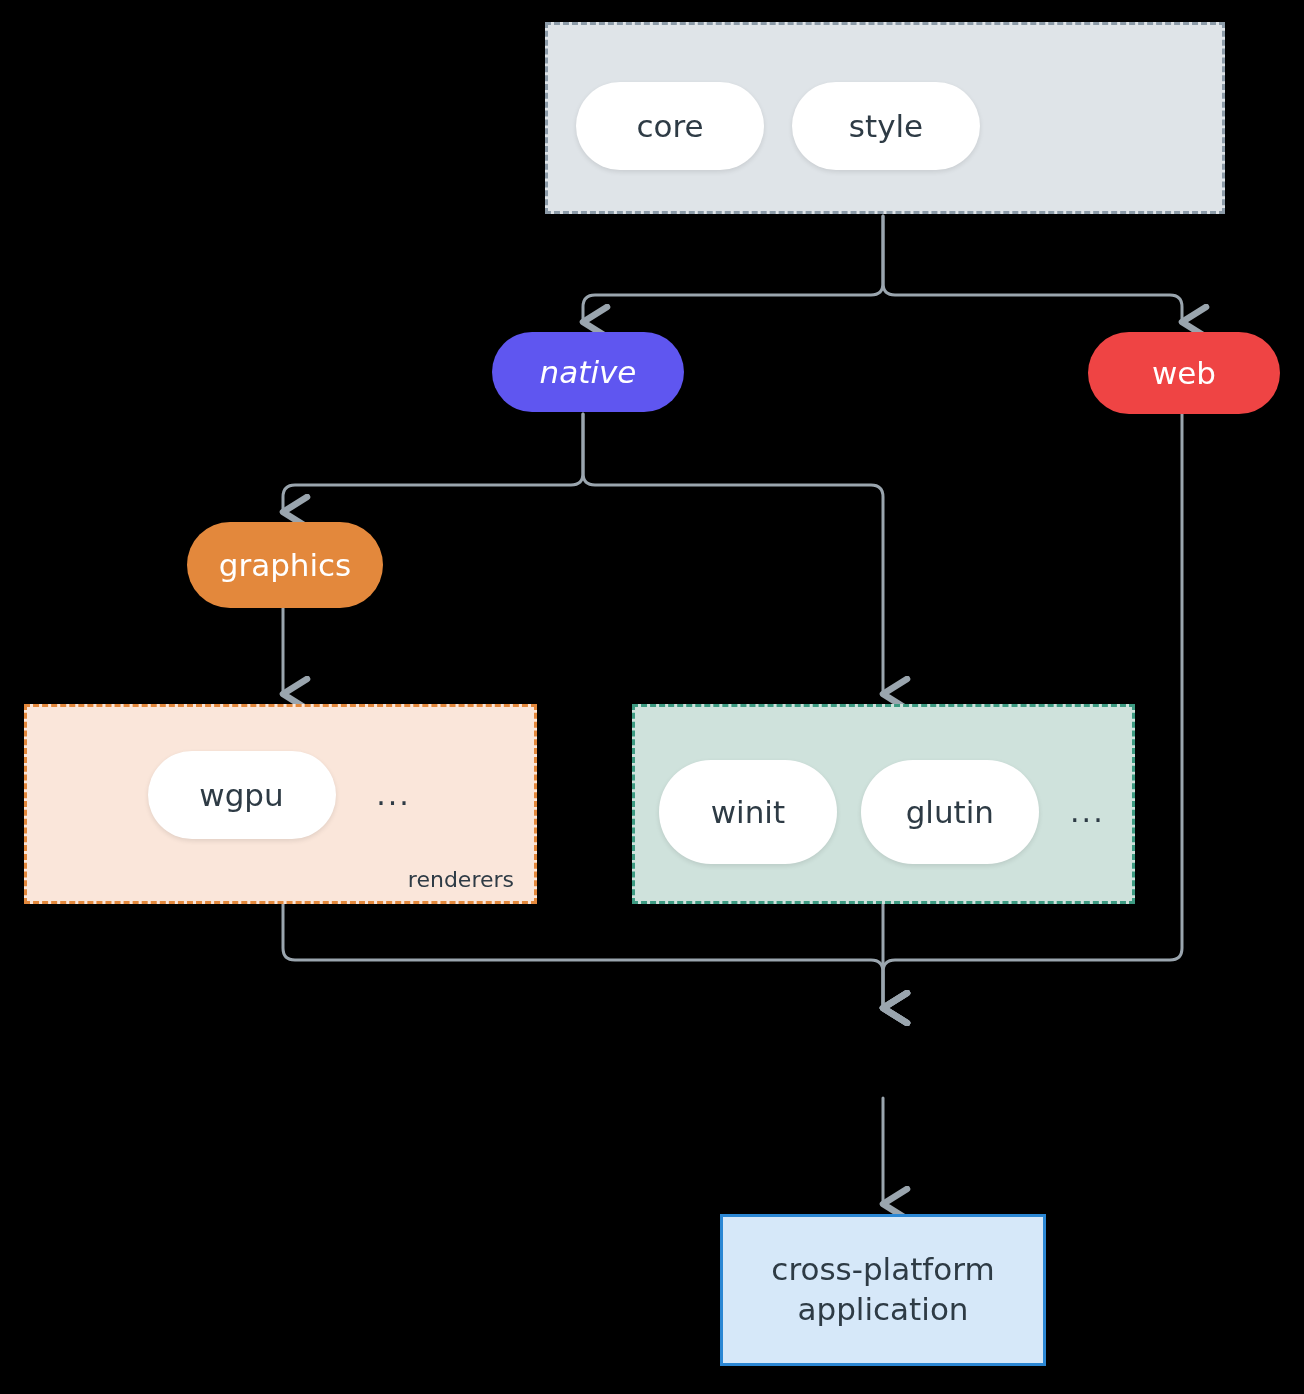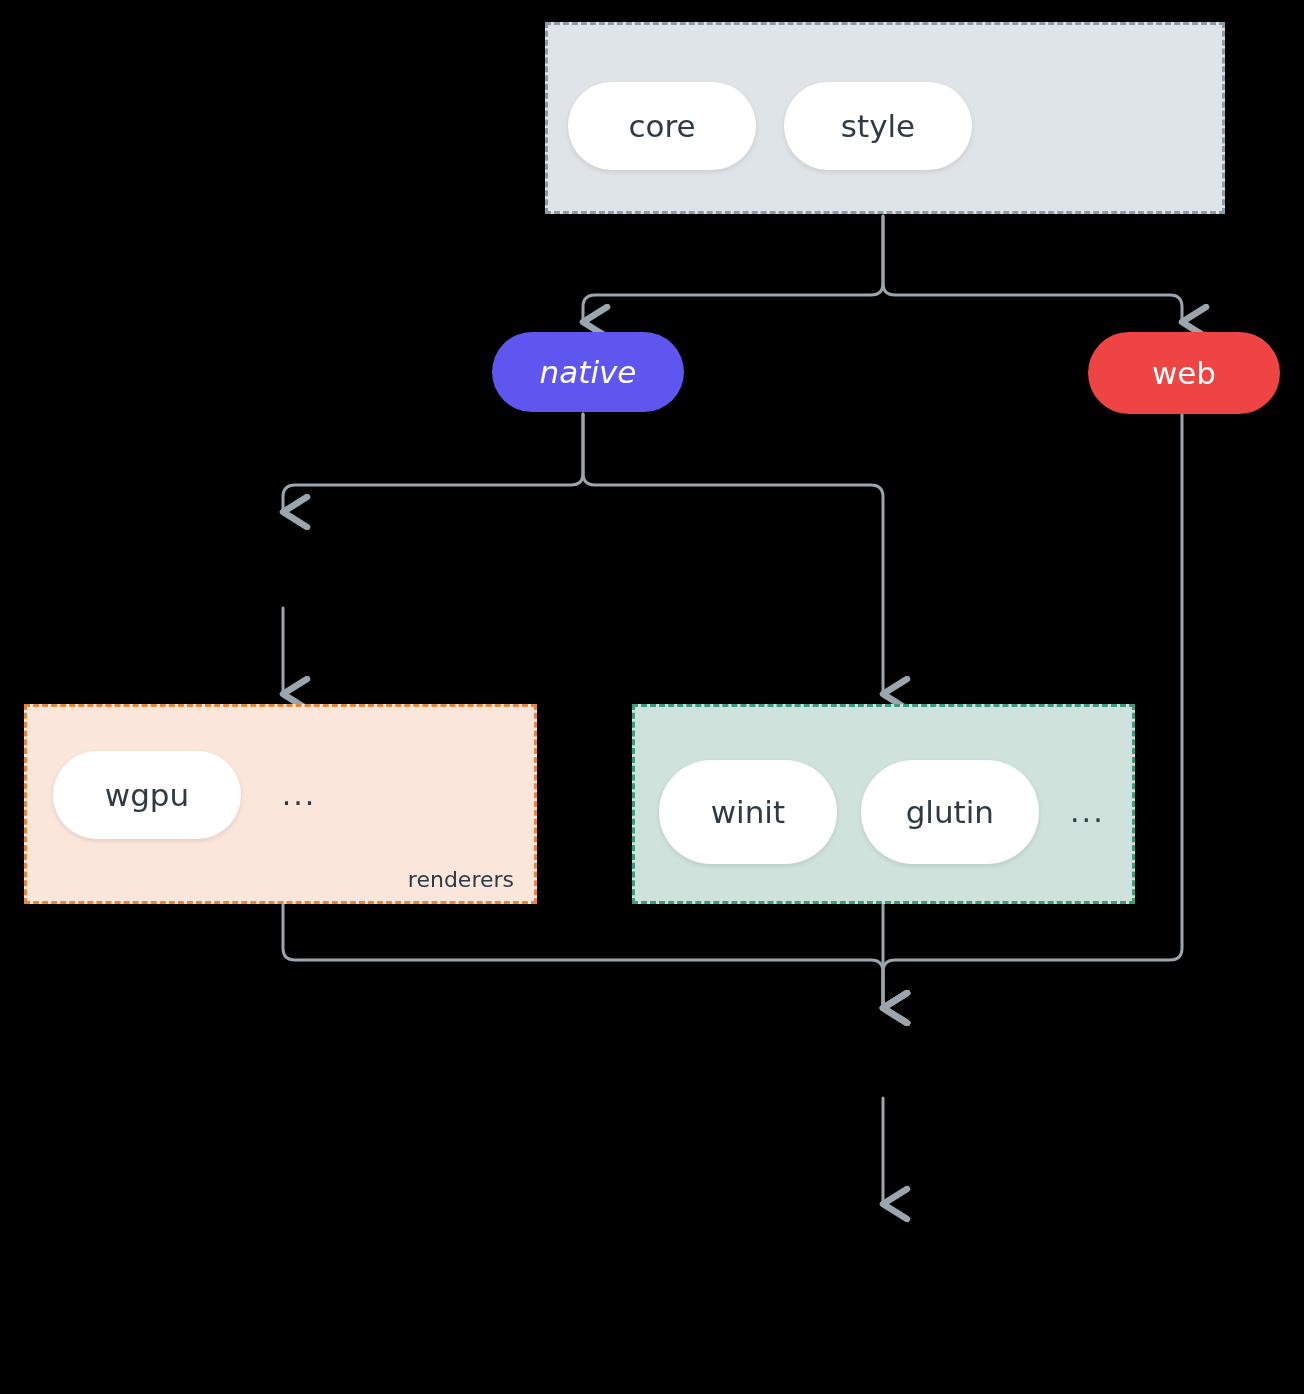--- a/index.html
+++ b/index.html
@@ -88,33 +88,33 @@
     color: #2e3b45;
     text-align: center;
     line-height: 1.28;
   }
 
   
   #group-foundations {
     left: 545px; top: 22px; width: 680px; height: 192px;
     background: #dfe4e8;
     border-color: #8c9ba8;
-    padding: 26px 22px 10px 20px;
+    padding: 26px 22px 10px 28px;
   }
   #group-foundations .group-pills { gap: 28px; }
   #group-foundations .pill { width: 188px; height: 88px; font-size: 31px; }
   #group-foundations .group-label { padding-top: 12px; }
 
   #group-renderers {
     left: 24px; top: 704px; width: 513px; height: 200px;
     background: #fae6da;
     border-color: #e3883c;
     padding: 26px 20px 10px 26px;
   }
-  #group-renderers .group-pills { gap: 32px; }
+  #group-renderers .group-pills { gap: 32px; justify-content: center; }
   #group-renderers .pill { width: 188px; height: 88px; font-size: 31px; }
   #group-renderers .ellipsis { width: 52px; height: 88px; }
   #group-renderers .group-label { padding-top: 12px; }
 
   #group-shells {
     left: 632px; top: 704px; width: 503px; height: 200px;
     background: #cfe2dc;
     border-color: #3d9b82;
     padding: 26px 20px 10px 24px;
   }
@@ -198,16 +198,21 @@
       <div class="pill">winit</div>
       <div class="pill">glutin</div>
       <div class="ellipsis">...</div>
     </div>
   </div>
 
   <div class="node" id="node-native">native</div>
 
   <div class="node" id="node-web">web</div>
 
-
-
+  <div class="node" id="node-graphics">graphics</div>
+
+
+  <div class="node-rect" id="node-application">
+    <span>cross-platform</span>
+    <span>application</span>
+  </div>
 
 </div>
 
 </body></html>

